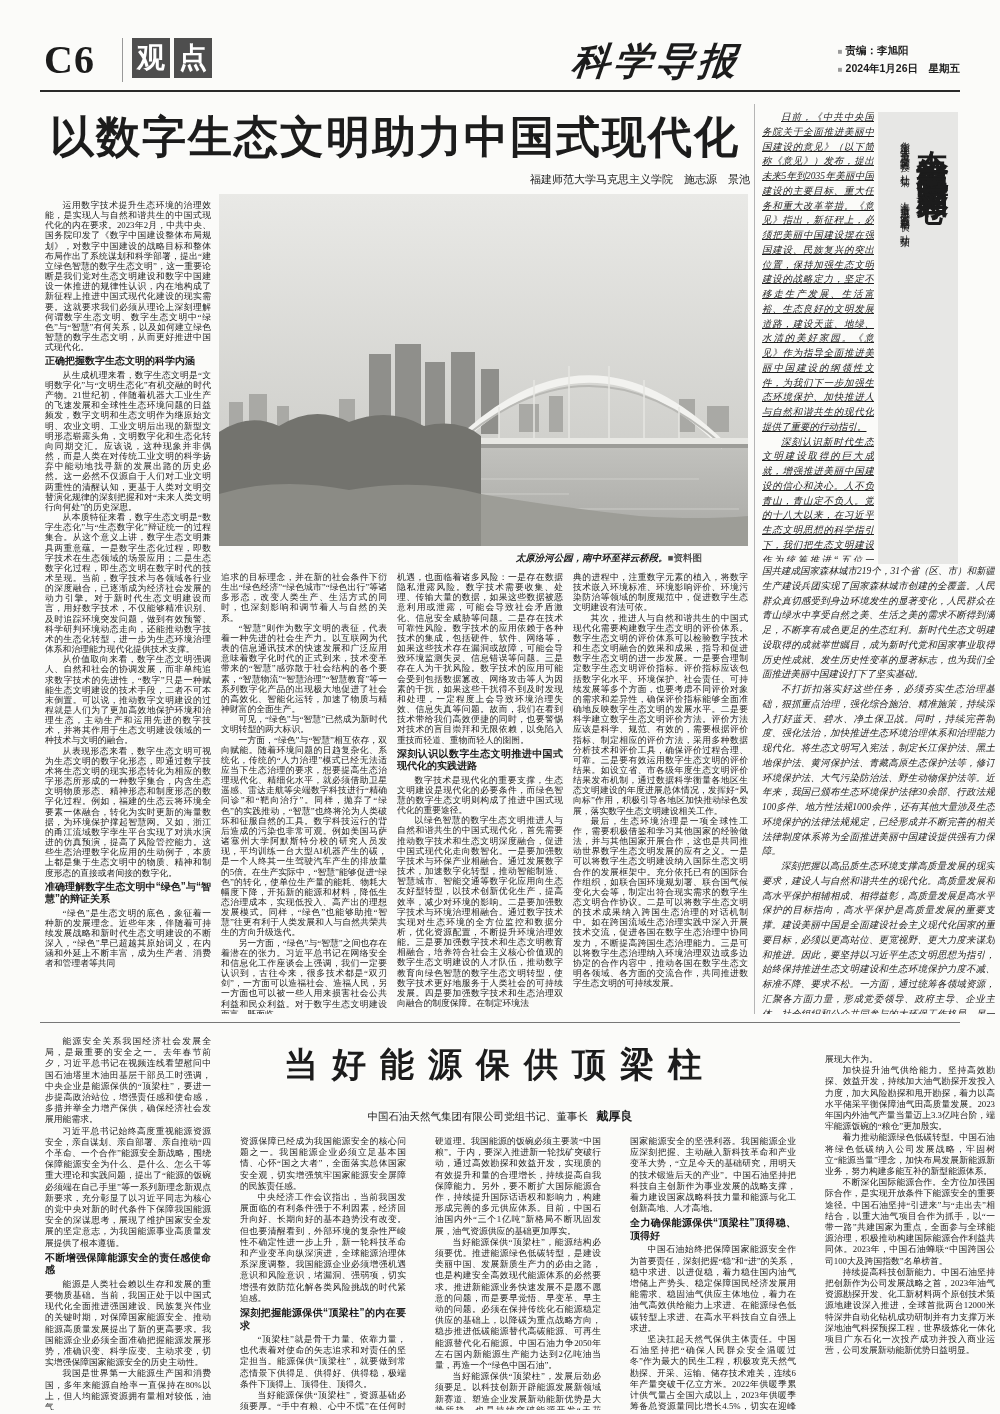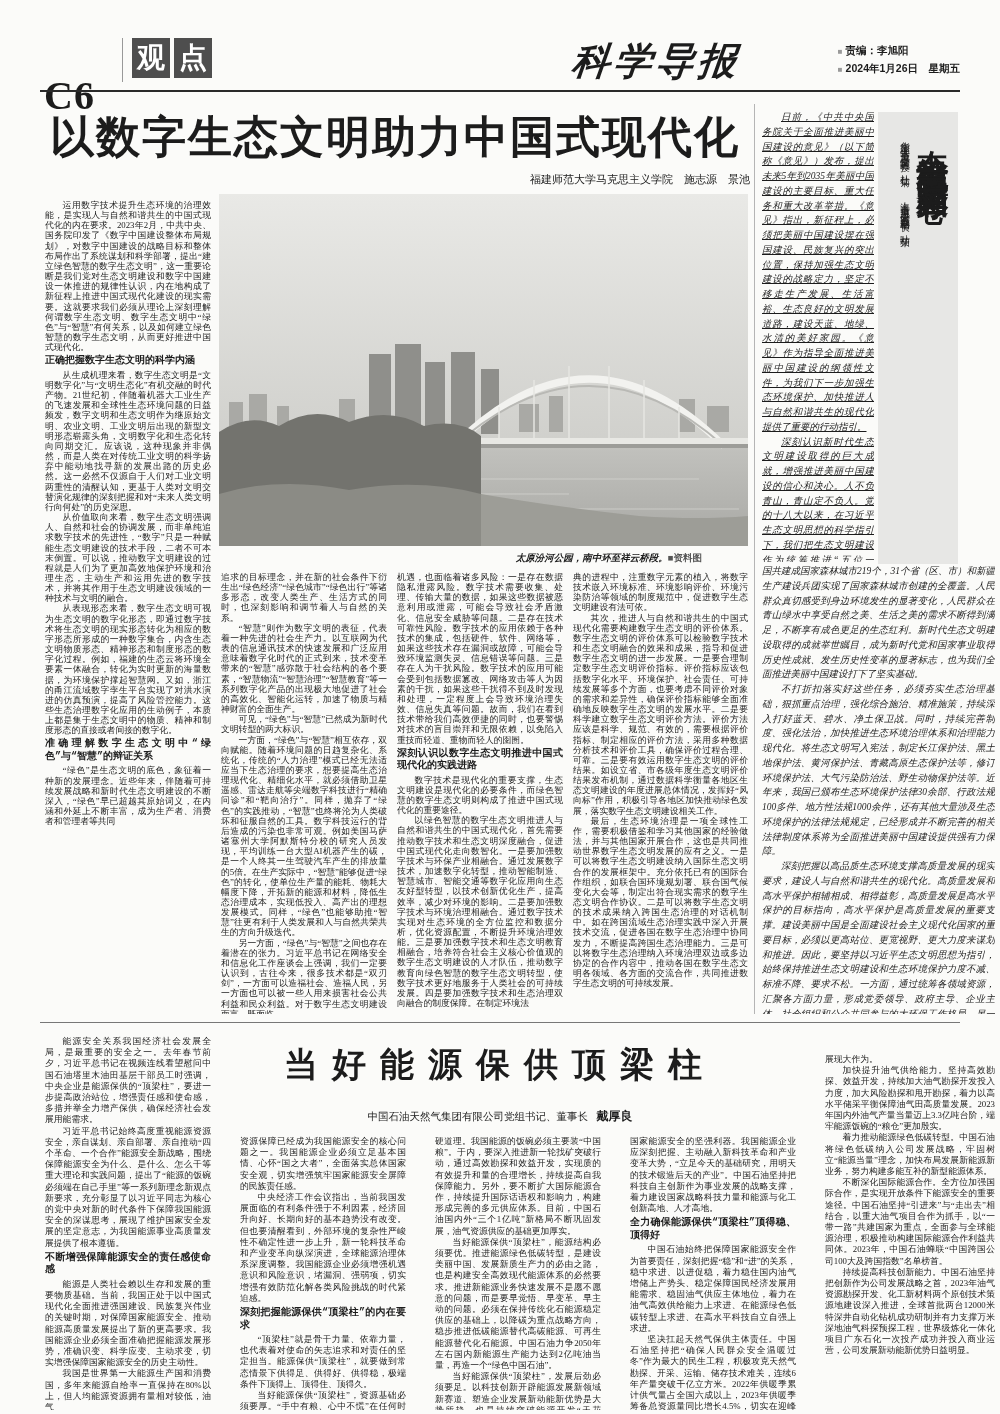--- a/index.html
+++ b/index.html
@@ -2,40 +2,40 @@
 <html><head>
 <meta charset="utf-8">
 <style>
   * { margin:0; padding:0; box-sizing:border-box; }
   body { background:#888; font-family:"Liberation Serif","DejaVu Serif",serif; }
   .page { position:relative; width:1000px; height:1414px; margin:0 auto; background:#fbfbf9; color:#1c1c1c; overflow:hidden; }
 
   
   .hdr { position:absolute; left:40px; top:30px; width:920px; height:58px; }
   .hdr-rule { position:absolute; left:40px; top:90px; width:920px; height:2px; background:#2a2a2a; }
-  .pageno { position:absolute; left:4px; top:6px; font-size:40px; font-weight:bold; letter-spacing:1px;margin-top:36px; }
+  .pageno { position:absolute; left:4px; top:6px; font-size:40px; font-weight:bold; letter-spacing:1px; }
   .sec-div { position:absolute; left:82px; top:8px; width:1px; height:44px; background:#999; }
   .secblocks { position:absolute; left:92px; top:8px; display:flex; gap:4px; }
   .secblock { width:38px; height:40px; background:#4e4e4e; color:#fff; font-weight:bold; font-size:28px; line-height:40px; text-align:center; font-family:"Liberation Sans","DejaVu Sans",sans-serif; }
   .masthead { position:absolute; right:220px; top:6px; font-size:38px; font-weight:900; font-style:italic; letter-spacing:4px; transform:skewX(-6deg); }
   .hdr-meta { position:absolute; right:0; top:12px; font-size:10.5px; font-weight:bold; line-height:17px; font-family:"Liberation Sans","DejaVu Sans",sans-serif; }
   .hdr-meta .sq { color:#9a9a9a; font-size:8px; margin-right:3px; }
 
   
   .headline { position:absolute; left:40px; top:108px; width:710px; text-align:center; font-size:44px; font-weight:900; letter-spacing:2px; white-space:nowrap; }
   .m-byline { position:absolute; left:40px; top:172px; width:710px; text-align:right; font-size:11px; color:#222; }
 
   .photo { position:absolute; left:219px; top:194px; width:529px; height:352px; overflow:hidden; }
   .caption { position:absolute; left:219px; top:552px; width:529px; text-align:right; padding-right:46px; font-size:9.5px; font-style:italic; font-weight:bold; }
   .caption .sq { font-style:normal; color:#555; }
 
   .col { position:absolute; overflow:hidden; text-align:justify; font-size:8.8px; line-height:10.15px; }
   .col p.p  { text-indent:2em; }
   .col p.pc { text-indent:0; }
-  .col p.sub { font-weight:bold; font-size:10px; line-height:12.5px; margin:3px 0 2px 0; text-indent:0; font-family:Liberation Mono, monospace; }
+  .col p.sub { font-weight:bold; font-size:10px; line-height:12.5px; margin:3px 0 2px 0; text-indent:0; font-family:Liberation Sans, sans-serif; }
   .m-c1 { left:45px;  top:200px; width:166px; height:814px; }
   .m-c2 { left:221px; top:572px; width:166px; height:442px; }
   .m-c3 { left:397px; top:572px; width:166px; height:442px; }
   .m-c4 { left:573px; top:572px; width:175px; height:442px; }
 
   
   .v-rule { position:absolute; left:754px; top:104px; width:1px; height:910px; background:#b5b5b5; }
   .sb { position:absolute; left:762px; top:106px; width:233px; height:908px; }
   .sb-col1 { position:absolute; left:0; top:4px; width:112px; height:452px;text-decoration:underline; }
   .sb-rest { position:absolute; left:0; top:458px; width:233px; height:450px; }
@@ -140,20 +140,21 @@
     </svg>
   </div>
   <div class="caption">
     <span>太原汾河公园，南中环至祥云桥段。</span><span class="sq">■资料图</span>
   </div>
 
   <div class="col m-c1">
       <p class="p">运用数字技术提升生态环境的治理效能，是实现人与自然和谐共生的中国式现代化的内在要求。2023年2月，中共中央、国务院印发了《数字中国建设整体布局规划》，对数字中国建设的战略目标和整体布局作出了系统谋划和科学部署，提出“建立绿色智慧的数字生态文明”，这一重要论断是我们党对生态文明建设和数字中国建设一体推进的规律性认识，内在地构成了新征程上推进中国式现代化建设的现实需要。这就要求我们必须从理论上深刻理解何谓数字生态文明、数字生态文明中“绿色”与“智慧”有何关系，以及如何建立绿色智慧的数字生态文明，从而更好推进中国式现代化。</p>
       <p class="sub">正确把握数字生态文明的科学内涵</p>
       <p class="p">从生成机理来看，数字生态文明是“文明数字化”与“文明生态化”有机交融的时代产物。21世纪初，伴随着机器大工业生产的飞速发展和全球性生态环境问题的日益频发，数字文明和生态文明作为继原始文明、农业文明、工业文明后出现的新型文明形态崭露头角，文明数字化和生态化转向同期交汇。应该说，这种现象并非偶然，而是人类在对传统工业文明的科学扬弃中能动地找寻新的发展出路的历史必然。这一必然不仅源自于人们对工业文明两重性的清醒认知，更基于人类对文明交替演化规律的深刻把握和对“未来人类文明行向何处”的历史深思。</p>
+      <p class="p">从本质特征来看，数字生态文明是“数字生态化”与“生态数字化”辩证统一的过程集合。从这个意义上讲，数字生态文明兼具两重意蕴。一是数字生态化过程，即数字技术在生态领域的场景应用；二是生态数字化过程，即生态文明在数字时代的技术呈现。当前，数字技术与各领域各行业的深度融合，已逐渐成为经济社会发展的动力引擎。对于新时代生态文明建设而言，用好数字技术，不仅能够精准识别、及时追踪环境突发问题，做到有效预警、科学研判环境动态走向，还能推动数字技术的生态化转型，进一步为生态环境治理体系和治理能力现代化提供技术支撑。</p>
       <p class="p">从价值取向来看，数字生态文明强调人、自然和社会的协调发展，而非单纯追求数字技术的先进性，“数字”只是一种赋能生态文明建设的技术手段，二者不可本末倒置。可以说，推动数字文明建设的过程就是人们为了更加高效地保护环境和治理生态，主动生产和运用先进的数字技术，并将其作用于生态文明建设领域的一种技术与文明的融合。</p>
       <p class="p">从表现形态来看，数字生态文明可视为生态文明的数字化形态，即通过数字技术将生态文明的现实形态转化为相应的数字形态所形成的一种数字集合，内含生态文明物质形态、精神形态和制度形态的数字化过程。例如，福建的生态云将环境全要素一体融合，转化为实时更新的海量数据，为环境保护撑起智慧网。又如，浙江的甬江流域数字孪生平台实现了对洪水演进的仿真预演，提高了风险管控能力。这些生态治理数字化应用的生动例子，本质上都是集于生态文明中的物质、精神和制度形态的直接或者间接的数字化。</p>
       <p class="sub">准确理解数字生态文明中“绿色”与“智慧”的辩证关系</p>
       <p class="p">“绿色”是生态文明的底色，象征着一种新的发展理念。近些年来，伴随着可持续发展战略和新时代生态文明建设的不断深入，“绿色”早已超越其原始词义，在内涵和外延上不断丰富，成为生产者、消费者和管理者等共同</p>
     </div>
   <div class="col m-c2">
       <p class="pc">追求的目标理念，并在新的社会条件下衍生出“绿色经济”“绿色城市”“绿色出行”等诸多形态，改变人类生产、生活方式的同时，也深刻影响和调节着人与自然的关系。</p>
       <p class="p">“智慧”则作为数字文明的表征，代表着一种先进的社会生产力。以互联网为代表的信息通讯技术的快速发展和广泛应用意味着数字化时代的正式到来，技术变革带来的“智慧”感弥散于社会结构的各个要素，“智慧物流”“智慧治理”“智慧教育”等一系列数字化产品的出现极大地促进了社会的高效化、智能化运转，加速了物质与精神财富的全面生产。</p>
       <p class="p">可见，“绿色”与“智慧”已然成为新时代文明转型的两大标识。</p>
       <p class="p">一方面，“绿色”与“智慧”相互依存，双向赋能。随着环境问题的日趋复杂化、系统化，传统的“人力治理”模式已经无法适应当下生态治理的要求，想要提高生态治理现代化、精细化水平，就必须借助卫星遥感、雷达走航等尖端数字科技进行“精确问诊”和“靶向治疗”。同样，抛弃了“绿色”的实践推动，“智慧”也终将沦为人类破坏和征服自然的工具。数字科技运行的背后造成的污染也非常可观。例如美国马萨诸塞州大学阿默斯特分校的研究人员发现，平均训练一台大型AI机器产生的碳，是一个人终其一生驾驶汽车产生的排放量的5倍。在生产实际中，“智慧”能够促进“绿色”的转化，使单位生产量的能耗、物耗大幅度下降，开拓新的能源和材料，降低生态治理成本，实现低投入、高产出的理想发展模式。同样，“绿色”也能够助推“智慧”往更有利于人类发展和人与自然共荣共生的方向升级迭代。</p>

